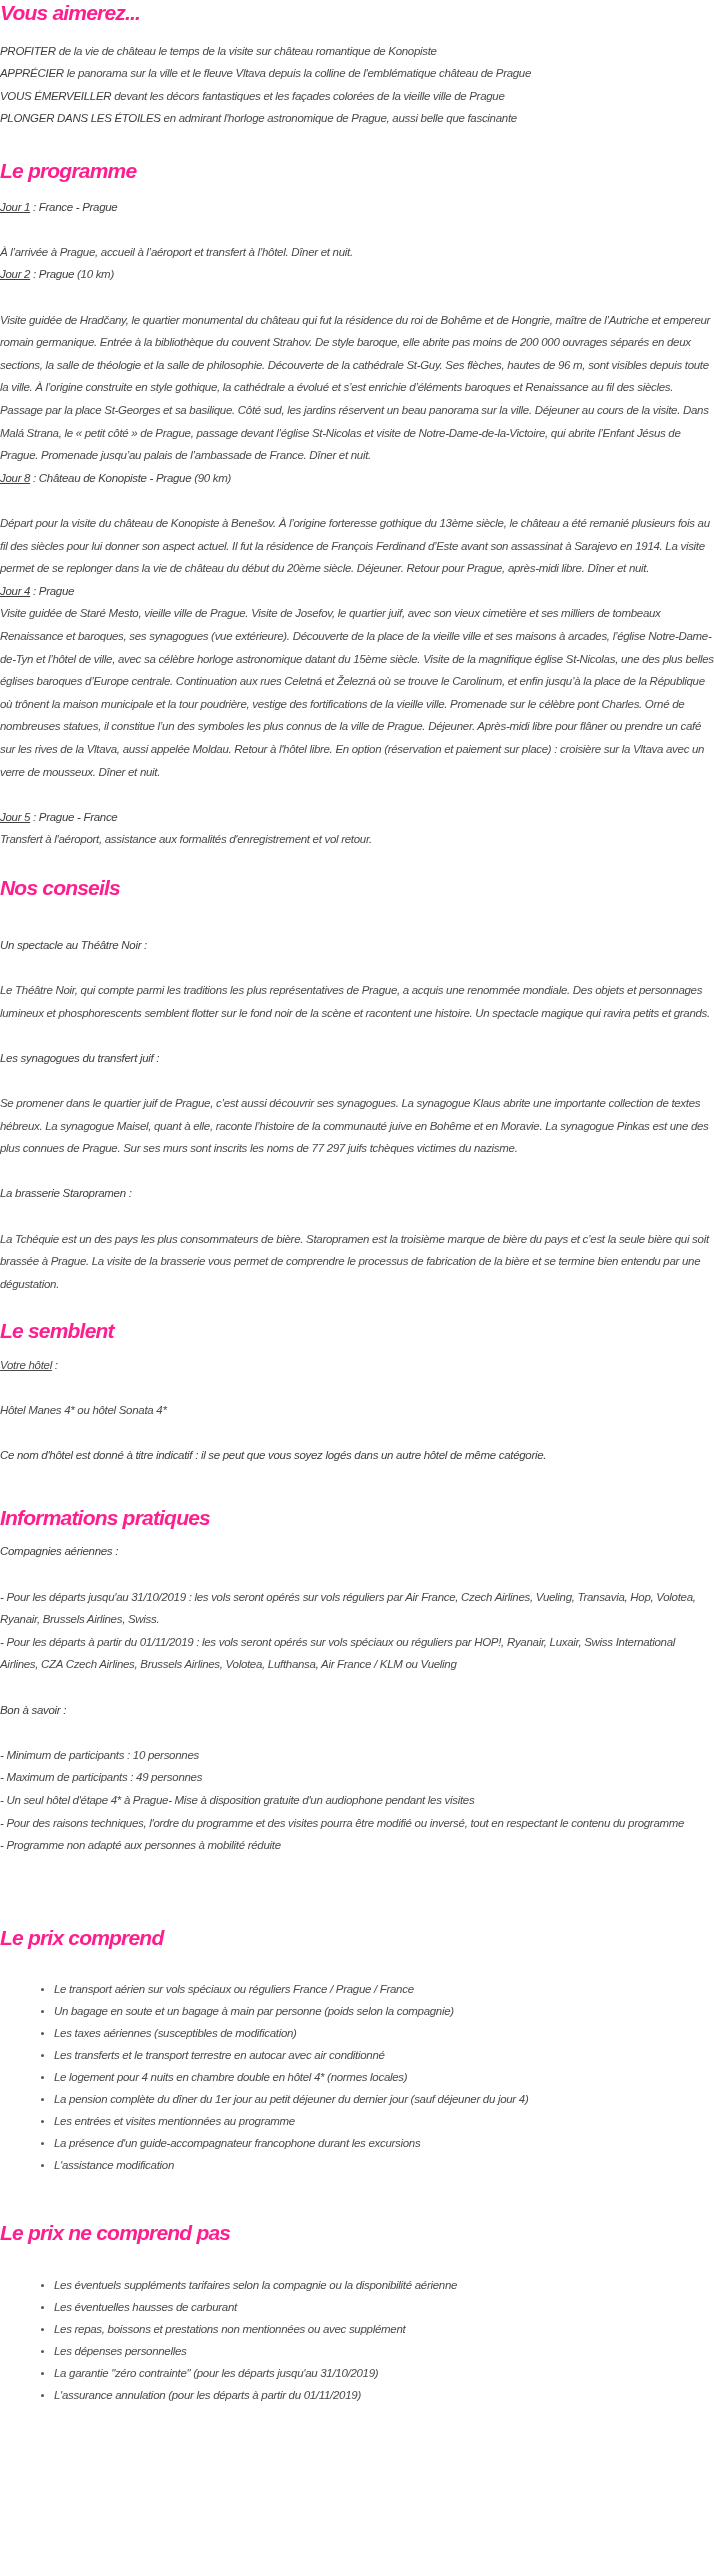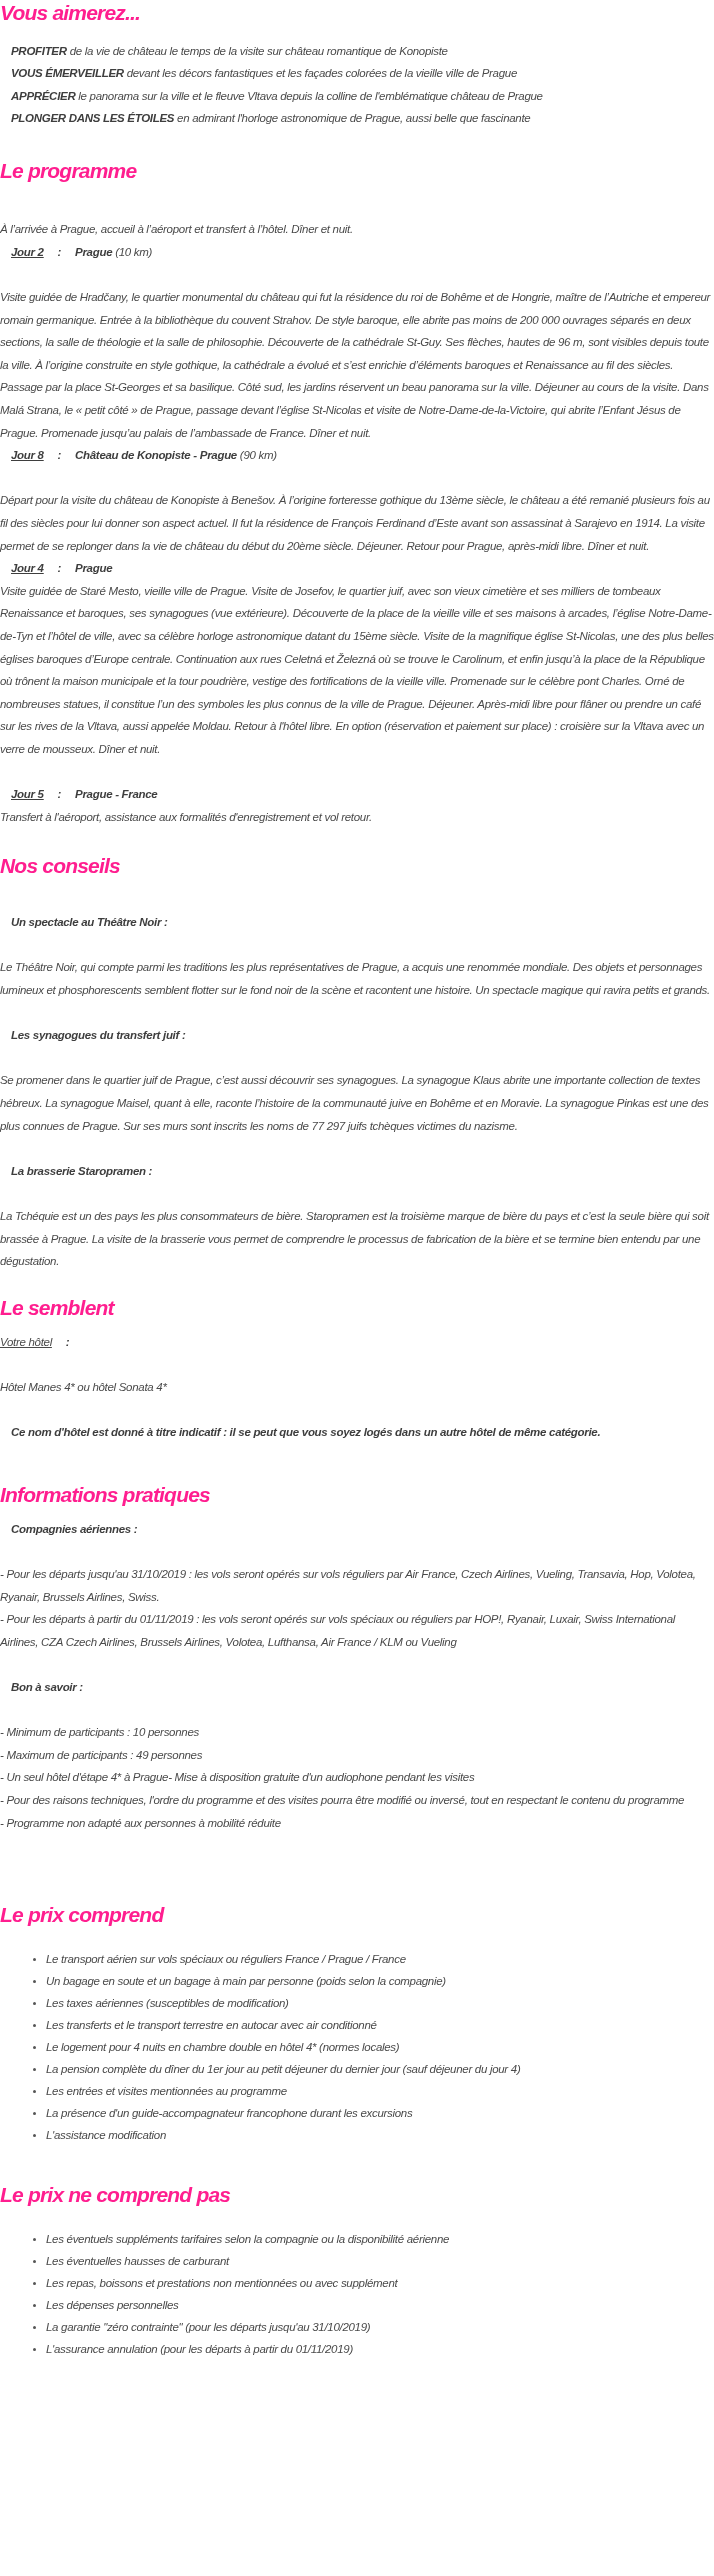--- a/index.html
+++ b/index.html
@@ -21,51 +21,52 @@
       font-family: "Liberation Sans", sans-serif;
       color: #ff1e8f;
       font-style: italic;
       font-weight: bold;
       font-size: 21px;
       line-height: 26.4px;
       margin: 0;
       letter-spacing: -0.8px;
     }
     p { margin: 0; }
-    .b { font-weight: bold; color: #3e3e3e; padding-left: 11px; }
+    .b { font-weight: normal; color: #3e3e3e; }
     .u { text-decoration: underline; }
     .blank { height: 22.6px; }
     ul.bul {
-      margin: 8px;
+      margin: 16px;
       padding-left: 38px;
       list-style: disc;
     }
     ul.bul li { line-height: 22px; }
     ul.bul li::marker { font-size: 9.4px; color: #555; }
   </style>
 </head>
 <body>
 
 <div class="page">
 
   <section>
     <h2 style="margin-top:0;">Vous aimerez...</h2>
     <div style="height:13.2px"></div>
     <p><span class="b">PROFITER</span><span> de la vie de château le temps de la visite sur château romantique de Konopiste</span></p>
+    <p><span class="b">APPRÉCIER</span><span> le panorama sur la ville et le fleuve Vltava depuis la colline de l'emblématique château de Prague</span></p>
     <p><span class="b">VOUS ÉMERVEILLER</span><span> devant les décors fantastiques et les façades colorées de la vieille ville de Prague</span></p>
-    <p><span class="b">APPRÉCIER</span><span> le panorama sur la ville et le fleuve Vltava depuis la colline de l'emblématique château de Prague</span></p>
     <p><span class="b">PLONGER DANS LES ÉTOILES</span><span> en admirant l'horloge astronomique de Prague, aussi belle que fascinante</span></p>
   </section>
 
   <div style="height:28px"></div>
 
   <section>
     <h2>Le programme</h2>
     <div style="height:11.3px"></div>
 
+    <p><span class="b u">Jour 1</span><span class="b"> : </span><span class="b">France - Prague</span><span></span></p>
     <div class="blank"></div>
     <p>À l’arrivée à Prague, accueil à l’aéroport et transfert à l’hôtel. Dîner et nuit.</p>
 
     <p><span class="b u">Jour 2</span><span class="b"> : </span><span class="b">Prague</span><span> (10 km)</span></p>
     <div class="blank"></div>
     <p>Visite guidée de Hradčany, le quartier monumental du château qui fut la résidence du roi de Bohême et de Hongrie, maître de l’Autriche et empereur romain germanique. Entrée à la bibliothèque du couvent Strahov. De style baroque, elle abrite pas moins de 200 000 ouvrages séparés en deux sections, la salle de théologie et la salle de philosophie. Découverte de la cathédrale St-Guy. Ses flèches, hautes de 96 m, sont visibles depuis toute la ville. À l’origine construite en style gothique, la cathédrale a évolué et s’est enrichie d’éléments baroques et Renaissance au fil des siècles. Passage par la place St-Georges et sa basilique. Côté sud, les jardins réservent un beau panorama sur la ville. Déjeuner au cours de la visite. Dans Malá Strana, le « petit côté » de Prague, passage devant l’église St-Nicolas et visite de Notre-Dame-de-la-Victoire, qui abrite l’Enfant Jésus de Prague. Promenade jusqu’au palais de l’ambassade de France. Dîner et nuit.</p>
 
     <p><span class="b u">Jour 8</span><span class="b"> : </span><span class="b">Château de Konopiste - Prague</span><span> (90 km)</span></p>
     <div class="blank"></div>
     <p>Départ pour la visite du château de Konopiste à Benešov. À l’origine forteresse gothique du 13ème siècle, le château a été remanié plusieurs fois au fil des siècles pour lui donner son aspect actuel. Il fut la résidence de François Ferdinand d’Este avant son assassinat à Sarajevo en 1914. La visite permet de se replonger dans la vie de château du début du 20ème siècle. Déjeuner. Retour pour Prague, après-midi libre. Dîner et nuit.</p>

